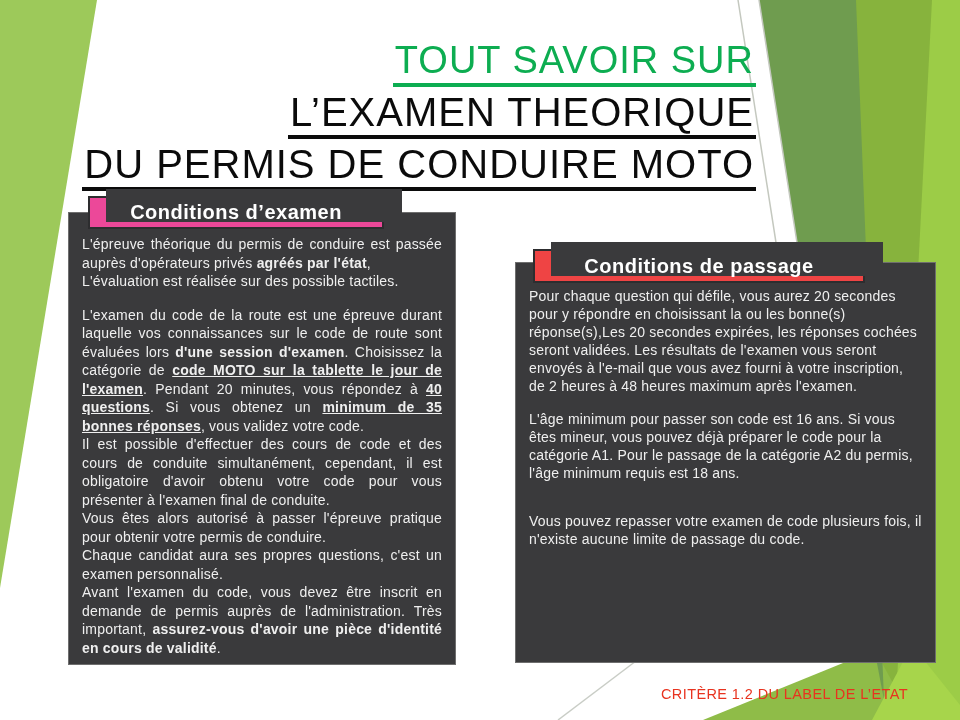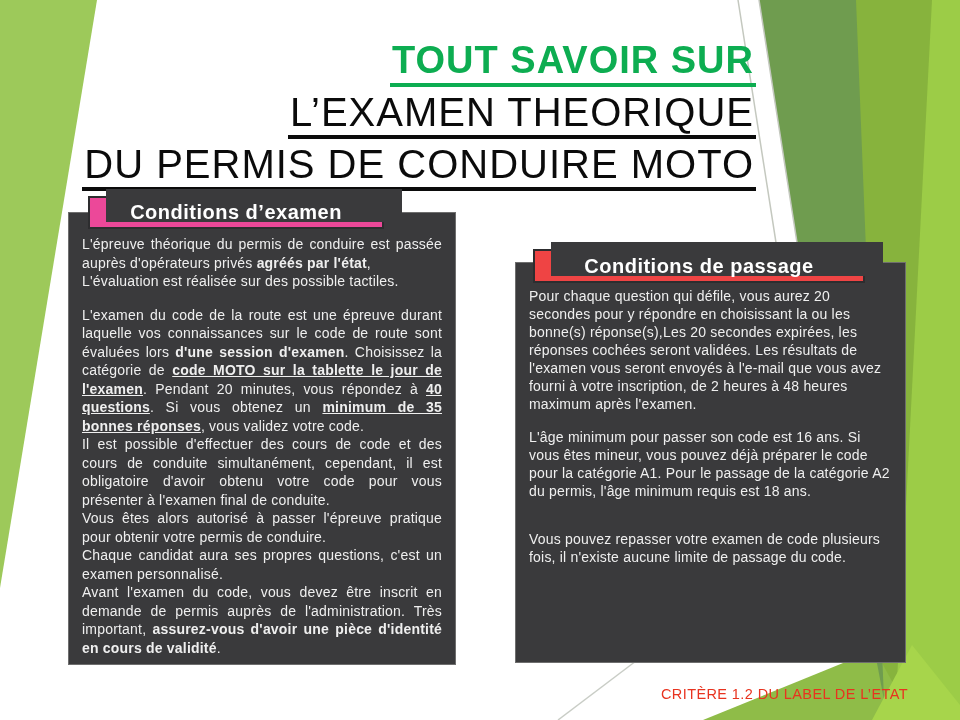--- a/index.html
+++ b/index.html
@@ -12,31 +12,31 @@
   .title{
     position:absolute;top:40px;right:204px;z-index:1;
     display:flex;flex-direction:column;align-items:flex-end;
     text-align:right;white-space:nowrap;
   }
   .title-line{
     display:inline-block;letter-spacing:1px;
     border-bottom:4px solid currentColor;padding:0 2px 3px 2px;margin-bottom:5px;
     line-height:40px;
   }
-  .t1{font-size:38px;font-weight:700;}
+  .t1{font-size:38px;font-weight:400;}
   .t2,.t3{font-size:40px;font-weight:400;color:#0b0b0b;}
   
   .panel{
     position:absolute;z-index:2;overflow:hidden;
     border:1px solid #6e6e6e;box-sizing:border-box;
     color:#efefef;letter-spacing:.2px;
   }
   .panel-left{left:68px;top:212px;width:388px;height:453px;padding:22px 13px 10px 13px;
     font-size:14px;line-height:18.5px;}
-  .panel-right{left:515px;top:262px;width:391px;height:401px;padding:24px 13px 10px 13px;
+  .panel-right{left:515px;top:262px;width:421px;height:401px;padding:24px 13px 10px 13px;
     font-size:14px;line-height:18px;}
   .panel-left .para{text-align:justify;}
   .panel-right .para{text-align:left;}
   .para.spacer{height:15px;}
   .para .b{font-weight:700;}
   .para .u{text-decoration:underline;}
   
   .gheader{
     position:absolute;z-index:3;box-sizing:border-box;
     border:2px solid #2d2d2f;

